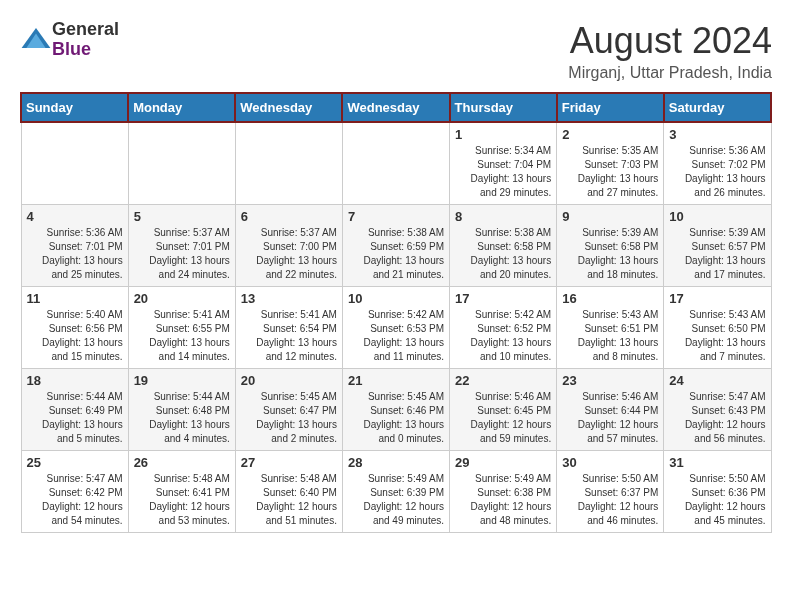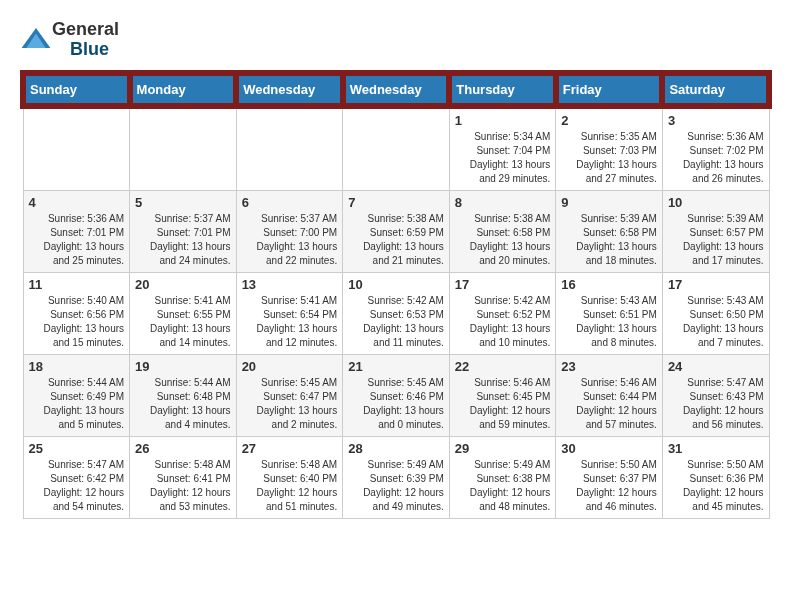--- a/index.html
+++ b/index.html
@@ -22,21 +22,21 @@
     }
     .logo-text {
       display: flex;
       flex-direction: column;
       font-size: 18px;
       font-weight: bold;
       color: #333;
       line-height: 1.1;
     }
     .logo-text span:first-child { color: #333; }
-    .logo-text span:last-child { color: #0c4a6e; margin-left: 18px; }
+    .logo-text span:last-child { color: #701a75; }
     .logo-icon {
       width: 32px;
       height: 32px;
     }
     .title-section {
       text-align: right;
     }
     .month-year {
       font-size: 36px;
       font-weight: normal;
@@ -52,21 +52,21 @@
       border-collapse: collapse;
       font-size: 11px;
     }
     .calendar-table th {
       background-color: #2a7ab5;
       color: #fff;
       padding: 6px 4px;
       text-align: left;
       font-size: 13px;
       font-weight: bold;
-      border: 6px solid #7f1d1d;
+      border: 2px solid #7f1d1d;
     }
     .calendar-table td {
       border: 1px solid #ccc;
       padding: 4px 5px;
       vertical-align: top;
       height: 80px;
       width: calc(100% / 7);
       background: #fff;
     }
     .calendar-table tr:nth-child(even) td {
@@ -96,20 +96,24 @@
   <div class="logo">
     <svg class="logo-icon" viewBox="0 0 40 40">
       <polygon points="20,5 38,30 2,30" fill="#2a7ab5"></polygon>
       <polygon points="20,12 32,30 8,30" fill="#5aabdf"></polygon>
     </svg>
     <div class="logo-text">
       <span>General</span>
       <span>Blue</span>
     </div>
   </div>
+  <div class="title-section">
+    <div class="month-year">August 2024</div>
+    <div class="location">Mirganj, Uttar Pradesh, India</div>
+  </div>
 </div>
 
 <table class="calendar-table">
   <thead>
     <tr>
     <th>Sunday</th>
         <th>Monday</th>
         <th>Wednesday</th>
         <th>Wednesday</th>
         <th>Thursday</th>

